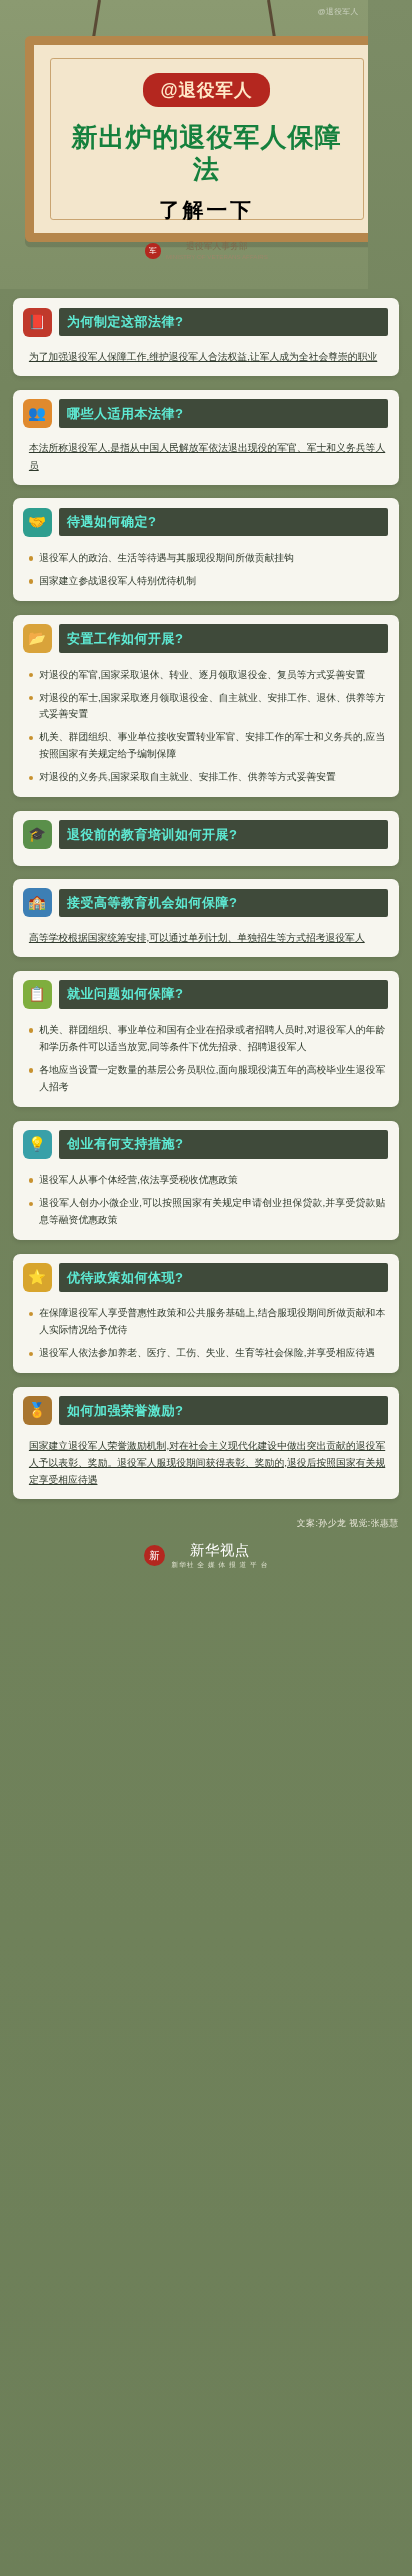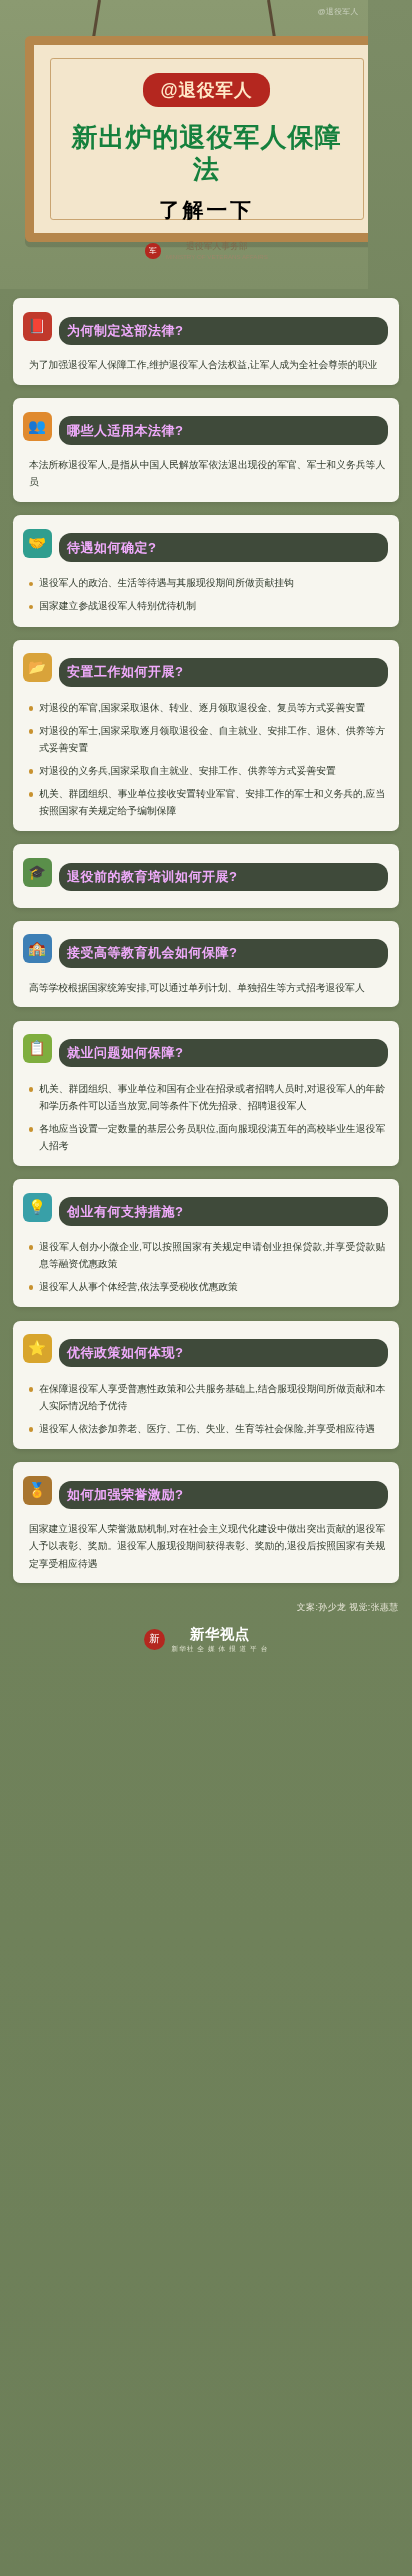--- a/index.html
+++ b/index.html
@@ -128,35 +128,35 @@
     width: 29px; height: 29px;
     border-radius: 6.2px;
     flex: 0 0 29px;
     display: flex; align-items: center; justify-content: center;
     font-size: 14.4px;
     color: #fff;
   }
   .sec-title {
     flex: 1;
     background: #3f4a3a;
-    color: #f0abfc;
+    color: #5eead4;
     font-size: 13px;
     font-weight: bold;
-    border-radius: 12px;
+    border-radius: 2px;
     padding: 5.2px 8.2px;
     letter-spacing: 0.5px;
-    margin-top: 9px;
   }
   .sec-body { padding: 2.1px 13.4px 0 15.5px; }
   .para {
     font-size: 9.8px;
     line-height: 1.75;
     color: #2f3a2c;
     text-align: justify;
     margin-top: 4.1px;
+    text-decoration: underline;
   }
   ul.bullets { list-style: none; margin-top: 3.1px; }
   ul.bullets li {
     position: relative;
     font-size: 9.8px;
     line-height: 1.72;
     color: #2f3a2c;
     padding-left: 10.3px;
     margin-top: 6.2px;
     text-align: justify;
@@ -191,21 +191,21 @@
     margin-bottom: 5.2px;
   }
   .footer-logo {
     width: 21.6px; height: 21.6px;
     border-radius: 50%;
     background: #b4271f;
     color: #fff;
     display: flex; align-items: center; justify-content: center;
     font-size: 10.3px;
   }
-  .footer-name { color: #ffffff; font-size: 14.4px; font-weight: bold; letter-spacing: 0.5px; }
+  .footer-name { color: #ffffff; font-size: 14.4px; font-weight: normal; letter-spacing: 0.5px; }
   .footer-sub { color: #dfe2cf; font-size: 6.7px; margin-top: 1px; letter-spacing: 1px; }
 
   
   .ic-red { background: #c0392b; }
   .ic-orange { background: #e08a2e; }
   .ic-teal { background: #2f9e8f; }
   .ic-amber { background: #d9a33a; }
   .ic-green { background: #5a8f4a; }
   .ic-blue { background: #3d7fb5; }
   .ic-lime { background: #7fae3e; }
@@ -271,22 +271,22 @@
       </div>
       <div class="section">
         <div class="sec-head">
           <div class="sec-icon ic-amber">📂</div>
           <div class="sec-title">安置工作如何开展?</div>
         </div>
         <div class="sec-body">
           <ul class="bullets">
             <li>对退役的军官,国家采取退休、转业、逐月领取退役金、复员等方式妥善安置</li>
             <li>对退役的军士,国家采取逐月领取退役金、自主就业、安排工作、退休、供养等方式妥善安置</li>
+            <li>机关、群团组织、事业单位接收安置转业军官、安排工作的军士和义务兵的,应当按照国家有关规定给予编制保障</li>
             <li>对退役的义务兵,国家采取自主就业、安排工作、供养等方式妥善安置</li>
-            <li>机关、群团组织、事业单位接收安置转业军官、安排工作的军士和义务兵的,应当按照国家有关规定给予编制保障</li>
           </ul>
         </div>
       </div>
       <div class="section">
         <div class="sec-head">
           <div class="sec-icon ic-green">🎓</div>
           <div class="sec-title">退役前的教育培训如何开展?</div>
         </div>
       </div>
       <div class="section">
@@ -310,22 +310,22 @@
           </ul>
         </div>
       </div>
       <div class="section">
         <div class="sec-head">
           <div class="sec-icon ic-cyan">💡</div>
           <div class="sec-title">创业有何支持措施?</div>
         </div>
         <div class="sec-body">
           <ul class="bullets">
+            <li>退役军人从事个体经营,依法享受税收优惠政策</li>
             <li>退役军人创办小微企业,可以按照国家有关规定申请创业担保贷款,并享受贷款贴息等融资优惠政策</li>
-            <li>退役军人从事个体经营,依法享受税收优惠政策</li>
           </ul>
         </div>
       </div>
       <div class="section">
         <div class="sec-head">
           <div class="sec-icon ic-gold">⭐</div>
           <div class="sec-title">优待政策如何体现?</div>
         </div>
         <div class="sec-body">
           <ul class="bullets">

